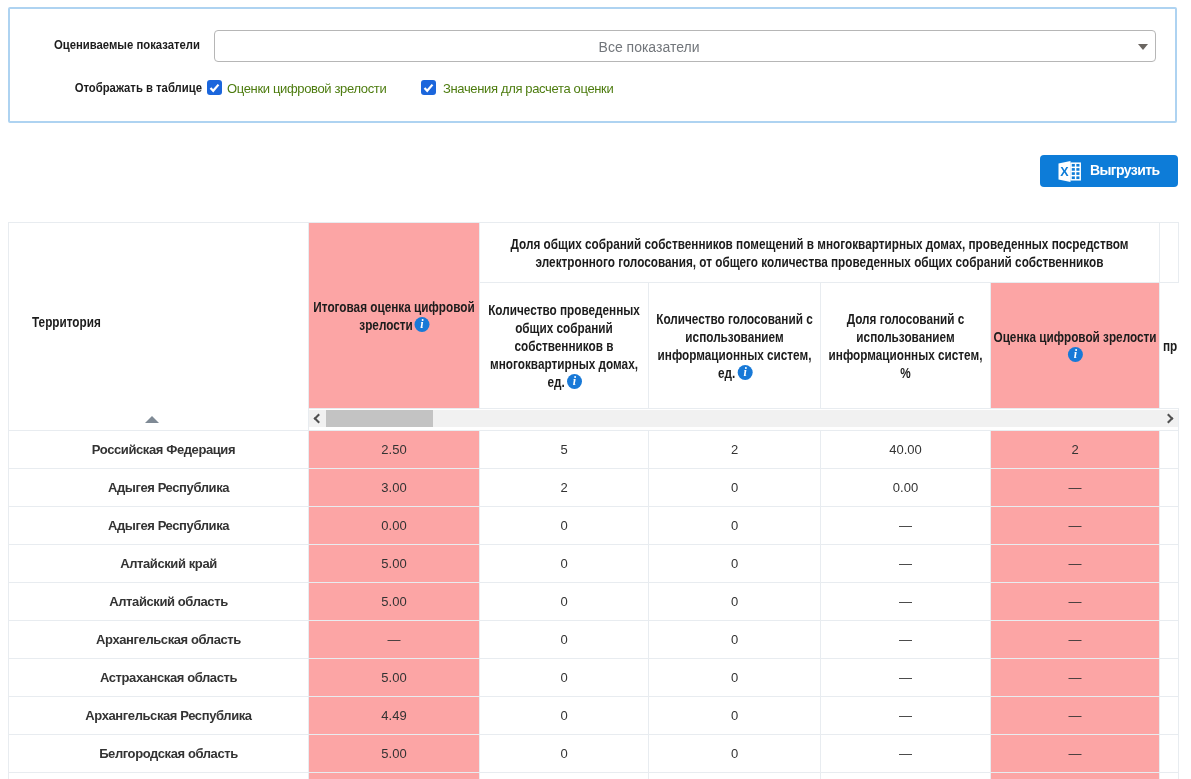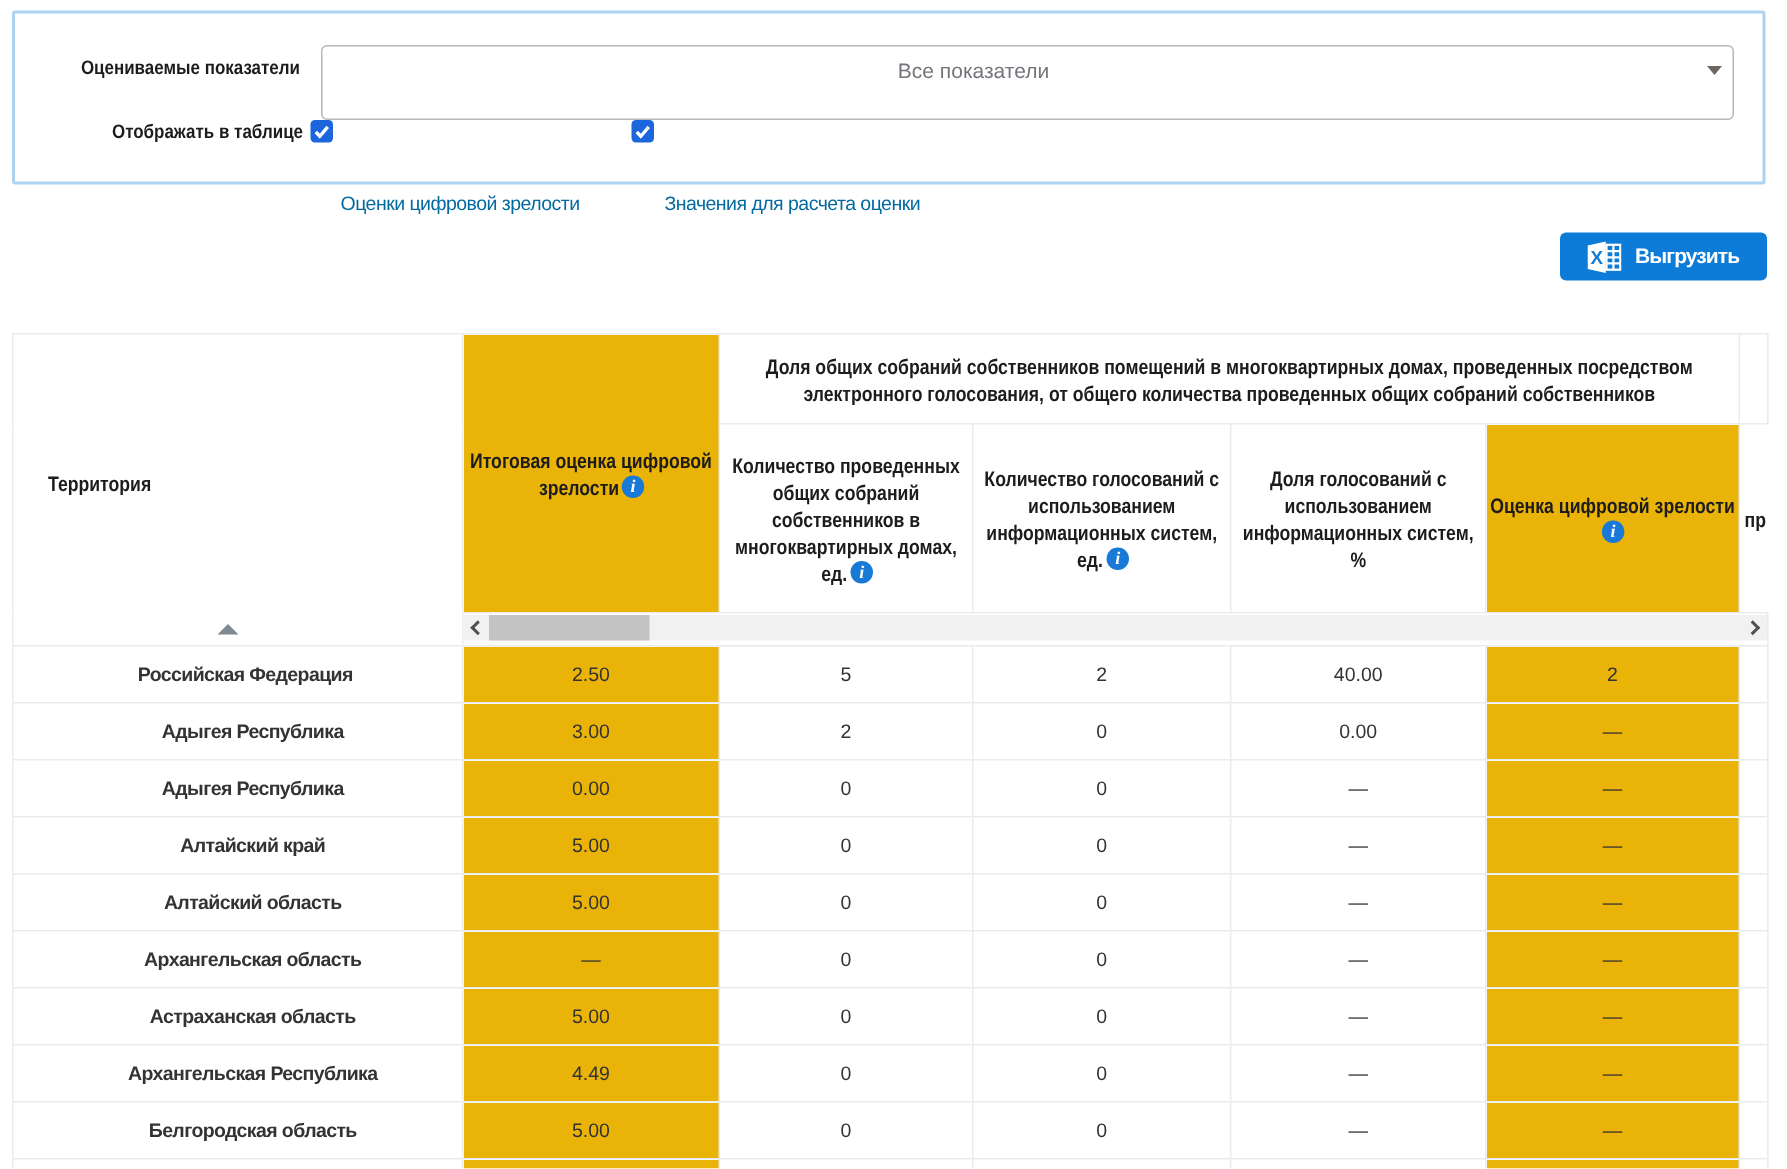--- a/index.html
+++ b/index.html
@@ -5,43 +5,43 @@
 <style>
   * { margin:0; padding:0; box-sizing:border-box; }
   html,body { background:#fff; font-family:"Liberation Sans", sans-serif; }
   #page { position:relative; width:1191px; height:779px; overflow:hidden; background:#fff; }
 
   
   .panel { position:absolute; left:8px; top:7px; width:1169px; height:116px;
            border:2px solid #aed3f1; border-radius:2px; background:#fff; }
   .lbl { position:absolute; font-size:13px; font-weight:bold; color:#1c1c1c; text-align:right;
          transform:scaleX(0.87); transform-origin:100% 50%; }
-  .sel { position:absolute; left:214px; top:30px; width:942px; height:50px;
+  .sel { position:absolute; left:214px; top:30px; width:942px; height:32px;
          border:1px solid #b6b6b6; border-radius:4px; background:#fff; }
   .sel-txt { position:absolute; left:0; right:72px; top:8px; text-align:center;
              font-size:14px; color:#72767b; }
   .sel-arrow { position:absolute; right:7px; top:13px; width:0; height:0;
                border-left:5px solid transparent; border-right:5px solid transparent;
                border-top:6px solid #6b6661; }
   .cb { position:absolute; width:15px; height:15px; border-radius:3px; background:#1b66dc; top:80px; }
   .cb svg { position:absolute; left:1px; top:1px; }
-  .cb-lbl { position:absolute; top:81px; font-size:13px; color:#0369a1; letter-spacing:-0.35px;margin-top:47px; }
+  .cb-lbl { position:absolute; top:81px; font-size:13px; color:#4d7c0f; letter-spacing:-0.35px; }
 
   
   .btn { position:absolute; left:1040px; top:155px; width:138px; height:32px;
          background:#0d7cd8; border-radius:4px; color:#fff; }
   .btn-ico { position:absolute; left:17px; top:5px; }
   .btn-txt { position:absolute; left:50px; top:7px; font-size:14px; font-weight:bold; color:#fff; letter-spacing:-0.6px; }
 
   
   table { position:absolute; left:8px; top:222px; width:1170px; table-layout:fixed;
           border-collapse:collapse; font-size:13px; color:#333; }
   th, td { border:1px solid #e8ecf0; overflow:hidden; }
   th { font-weight:bold; color:#1c1c1c; text-align:center; vertical-align:middle; font-size:14px; line-height:18px; }
-  th.gr, td.gr { background:#eab308; }
+  th.gr, td.gr { background:#fca5a5; }
   td { height:38px; text-align:center; vertical-align:middle; }
   td.sbtd { height:20px; line-height:0; }
   td.t1 { text-align:center; padding-left:10px; font-weight:bold; letter-spacing:-0.4px; }
   td.t2 { text-align:center; padding-left:20px; letter-spacing:-0.4px;font-weight:bold; }
   .ii { display:inline-block; overflow:hidden; width:15px; height:15px; border-radius:50%; background:#1879d7;
         color:#fff; font-family:"Liberation Serif", serif; font-style:italic; font-weight:bold;
         font-size:12px; line-height:15px; text-align:center; vertical-align:-2px; }
 
   .hx { width:119.05%; transform:scaleX(0.84); transform-origin:0 50%; }
   .hx .ii { transform:scaleX(1.19); }

